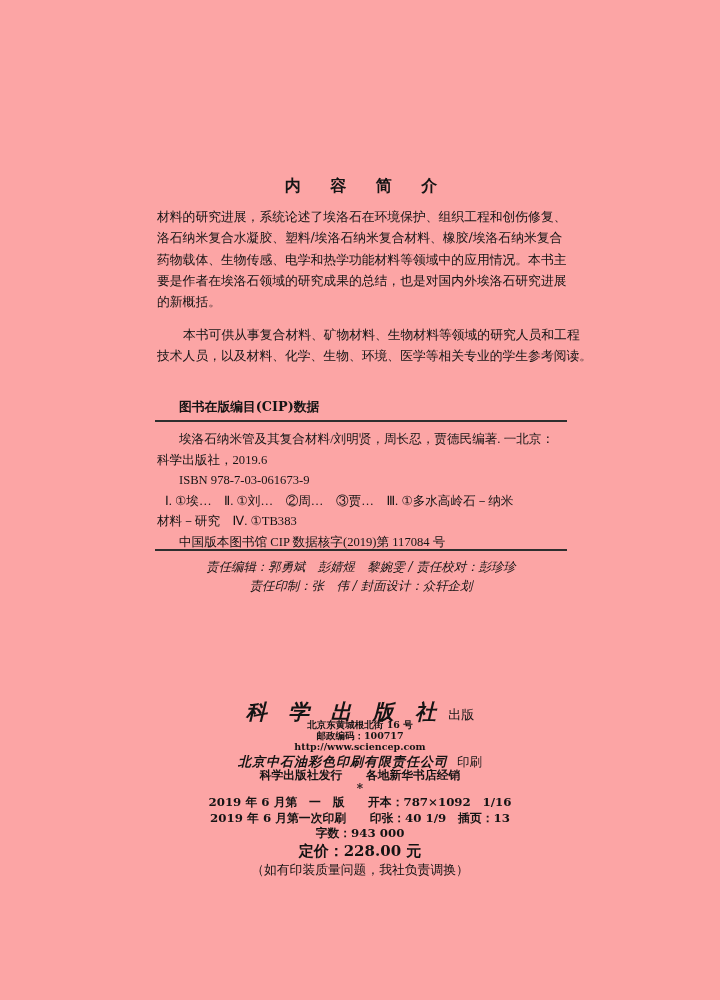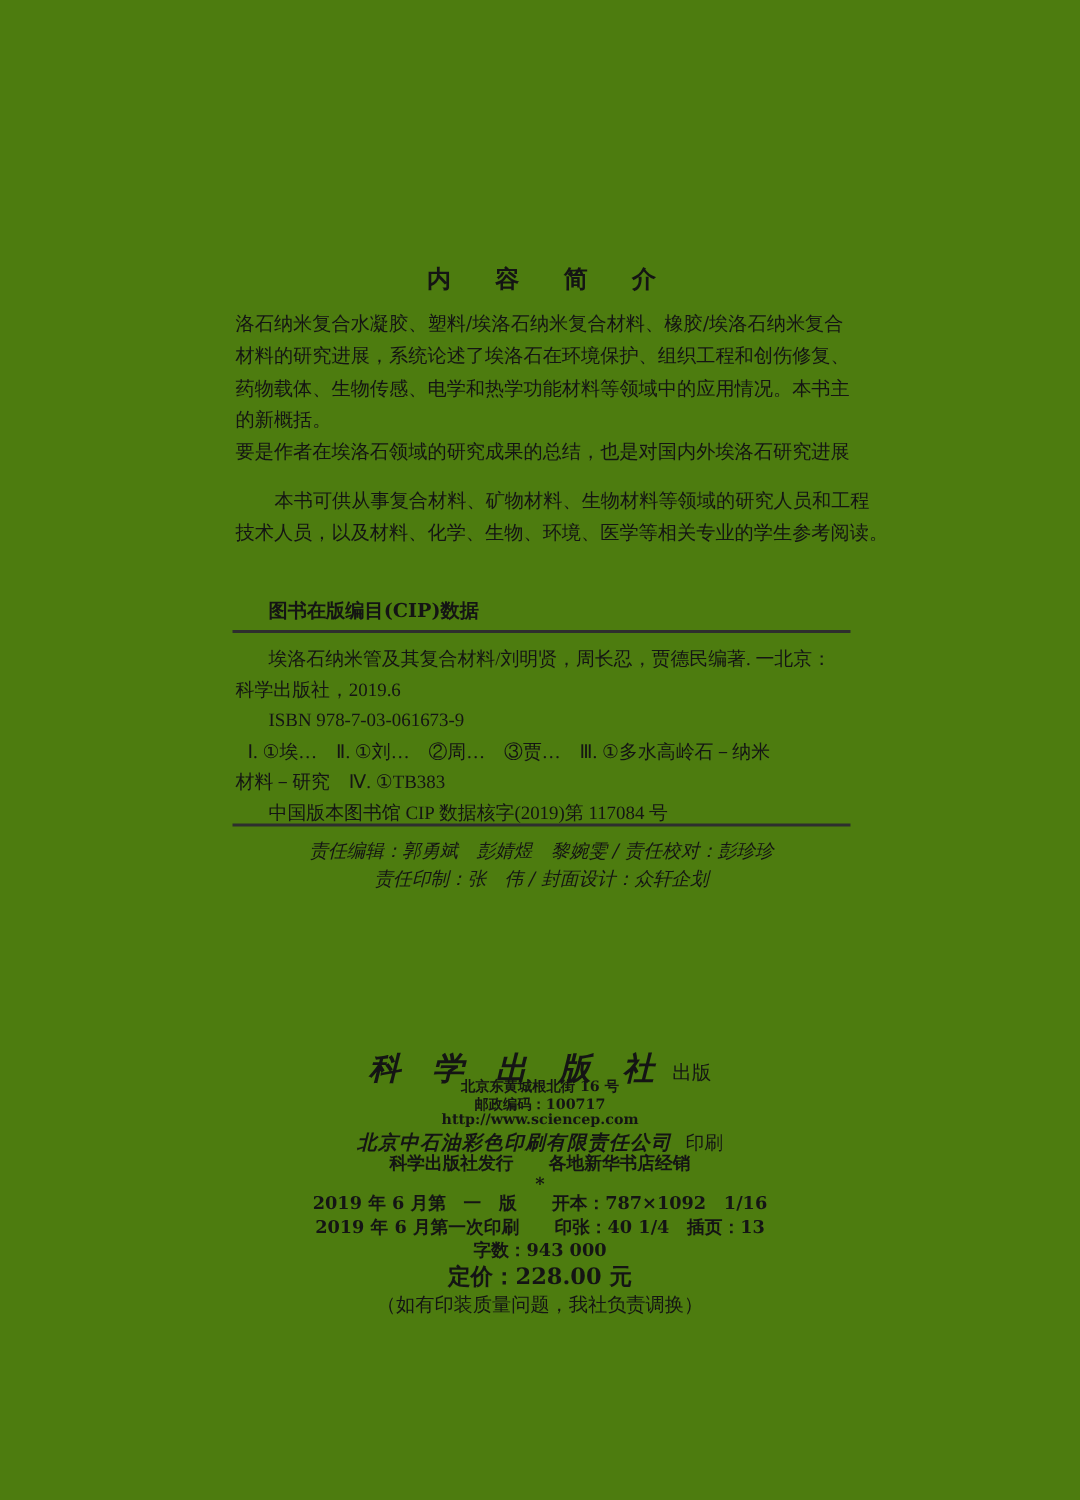--- a/index.html
+++ b/index.html
@@ -1,17 +1,17 @@
 <!DOCTYPE html>
 <html><head>
 <meta charset="utf-8">
 <style>
   html,body { margin:0; padding:0; background:#ffffff; }
   .page {
-    position:relative; width:720px; height:1000px; background:#4d7c0f;
+    position:relative; width:720px; height:1000px; background:#fca5a5;
     font-family:"DejaVu Serif","Liberation Serif",serif; color:#141414;
     overflow:hidden;
   }
   .col { position:absolute; left:157px; width:408px; }
   .page-title {
     top:176px; text-align:center; font-size:16px; font-weight:bold;
     letter-spacing:12px; text-indent:12px;
   }
   .body-text { font-size:12.8px; line-height:21.3px; }
   .line { white-space:nowrap; }
@@ -49,25 +49,25 @@
   .note { top:862px; font-size:12.8px; }
 </style>
 </head>
 <body>
 
 <div class="page">
 
   <div class="col page-title">内 容 简 介</div>
 
   <div class="col body-text intro-1">
+    <div class="line">材料的研究进展，系统论述了埃洛石在环境保护、组织工程和创伤修复、</div>
     <div class="line">洛石纳米复合水凝胶、塑料/埃洛石纳米复合材料、橡胶/埃洛石纳米复合</div>
-    <div class="line">材料的研究进展，系统论述了埃洛石在环境保护、组织工程和创伤修复、</div>
     <div class="line">药物载体、生物传感、电学和热学功能材料等领域中的应用情况。本书主</div>
+    <div class="line">要是作者在埃洛石领域的研究成果的总结，也是对国内外埃洛石研究进展</div>
     <div class="line">的新概括。</div>
-    <div class="line">要是作者在埃洛石领域的研究成果的总结，也是对国内外埃洛石研究进展</div>
   </div>
 
   <div class="col body-text intro-2">
     <div class="line indent">本书可供从事复合材料、矿物材料、生物材料等领域的研究人员和工程</div>
     <div class="line">技术人员，以及材料、化学、生物、环境、医学等相关专业的学生参考阅读。</div>
   </div>
 
   <div class="col cip-heading">图书在版编目(CIP)数据</div>
   <hr class="rule rule-1">
 
@@ -97,18 +97,18 @@
 
   <div class="pub-block printer-line">
     <span class="printer-name">北京中石油彩色印刷有限责任公司</span>
     <span class="printer-suffix">印刷</span>
   </div>
 
   <div class="pub-block distribution">科学出版社发行　　各地新华书店经销</div>
   <div class="pub-block star">*</div>
 
   <div class="pub-block edition ed-1">2019 年 6 月第　一　版　　开本：787×1092　1/16</div>
-  <div class="pub-block edition ed-2">2019 年 6 月第一次印刷　　印张：40 1/4　插页：13</div>
+  <div class="pub-block edition ed-2">2019 年 6 月第一次印刷　　印张：40 1/9　插页：13</div>
   <div class="pub-block edition ed-3">字数：943 000</div>
   <div class="pub-block price">定价：228.00 元</div>
   <div class="pub-block note">（如有印装质量问题，我社负责调换）</div>
 
 </div>
 
 </body></html>

